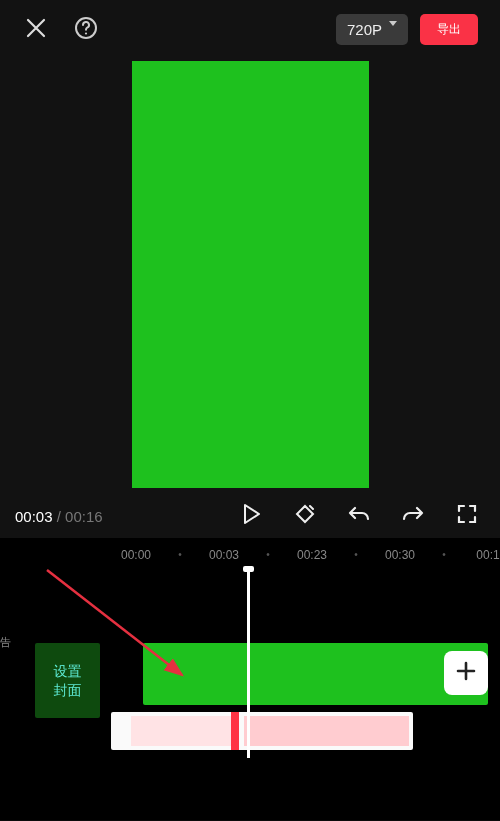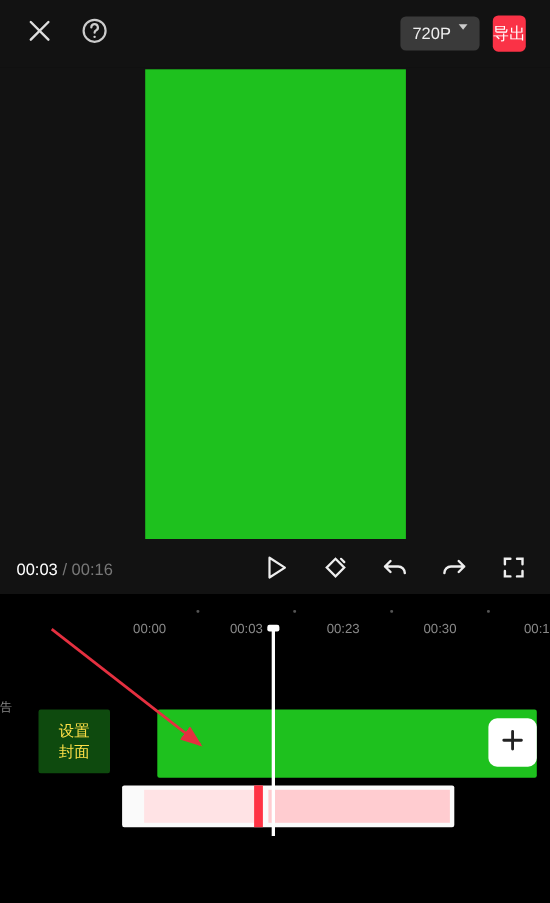--- a/index.html
+++ b/index.html
@@ -29,23 +29,23 @@
       border-radius: 5px;
       font-size: 15px;
       display: flex;
       align-items: flex-start;
       gap: 5px;
       cursor: pointer;
     }
     .export-btn {
       background: #fa3246;
       color: #fff;
-      padding: 7px 0;
+      padding: 7px 17px;
       border-radius: 5px;
-      font-size: 15px;
+      font-size: 12px;
       font-weight: 500;
       cursor: pointer;
     }
     .preview-area {
       background: #121212;
       display: flex;
       justify-content: center;
       padding: 2px 0 10px 0;
     }
     .preview-canvas {
@@ -60,31 +60,31 @@
       background: #121212;
     }
     .time-display { font-size: 15px; }
     .time-current { color: #fff; }
     .time-sep { color: #777; }
     .time-total { color: #777; }
     .controls-right { margin-left: auto; display: flex; gap: 30px; align-items: center; padding-right:6px; }
     .ctrl-icon { width: 24px; height: 24px; display:flex; align-items:center; justify-content:center; cursor:pointer; }
     .timeline-area { background: #000; padding-top: 8px; position: relative; height: 282px; }
     .ruler { display:flex; font-size: 12px; color: #888; padding: 0 0 6px 0; height: 22px; position: relative;}
-    .ruler-tick { position:absolute; top:16px; transform: translateX(-50%); }
+    .ruler-tick { position:absolute; top:2px; transform: translateX(-50%); }
     .ruler-dot { position:absolute; top:3px; transform: translateX(-50%); color:#555; font-size:10px;}
     .tracks { position: relative; height: 240px; }
     .cover-btn {
       position: absolute;
       left: 35px;
       top: 75px;
       width: 65px;
-      height: 58px;
+      height: 75px;
       background: #0e4a0e;
-      color: #fde047;
+      color: #5eead4;
       font-size: 14px;
       line-height: 1.35;
       display:flex;
       align-items:center;
       justify-content:center;
       text-align:center;
       cursor:pointer;
       border-radius:2px;
     }
     .video-clip {

